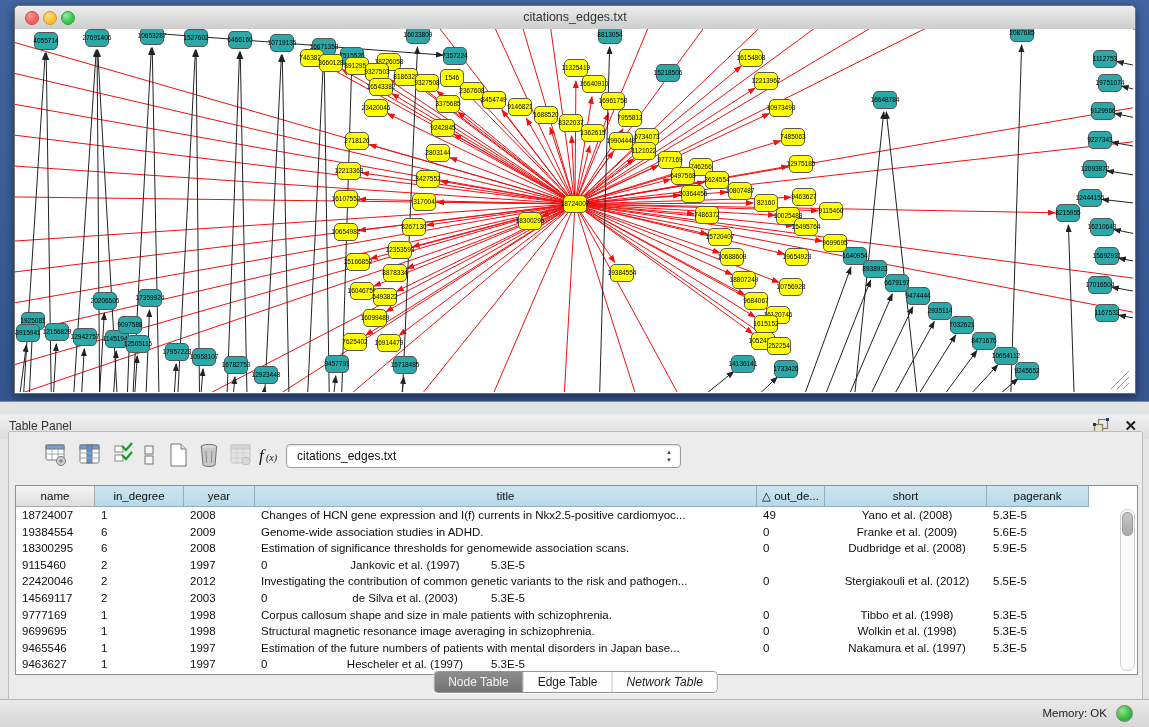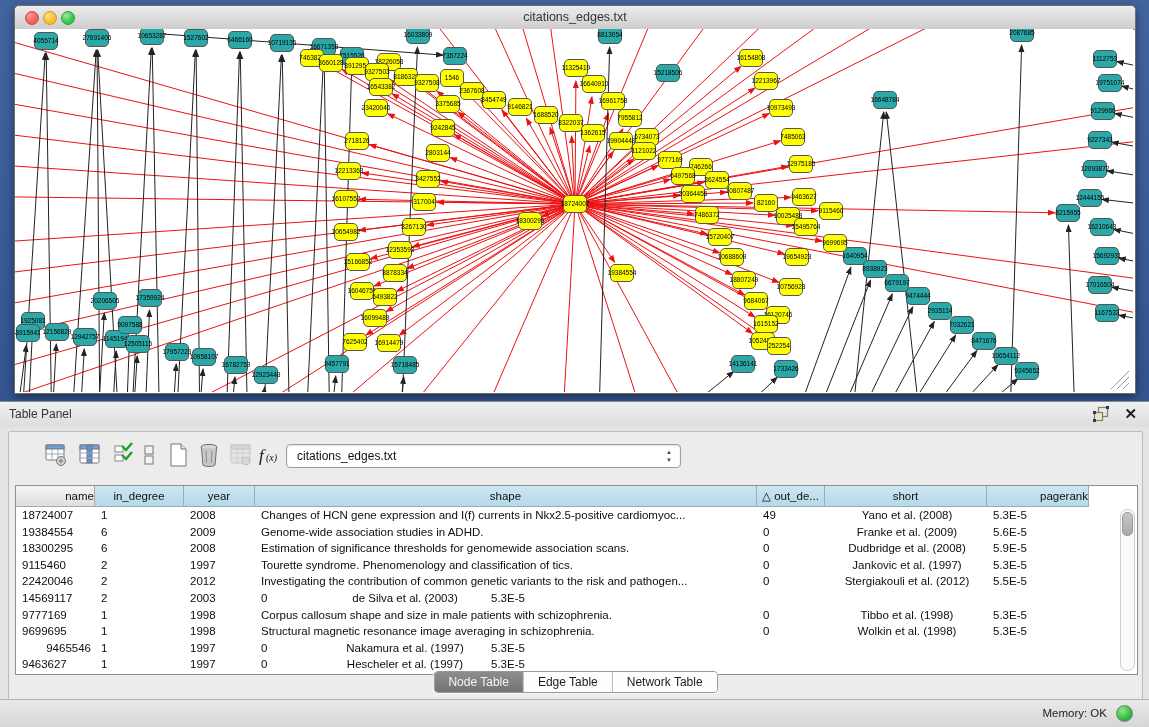--- a/index.html
+++ b/index.html
@@ -14,21 +14,21 @@
     border-radius:5px 5px 0 0;}
   .tl{position:absolute;top:5px;width:12px;height:12px;border-radius:50%;}
   #tl-close{left:10px;background:radial-gradient(circle at 35% 30%,#ff9a93,#f95f57 60%);border:1px solid #ca4740;}
   #tl-min{left:28px;background:radial-gradient(circle at 35% 30%,#ffe084,#fbbd2e 60%);border:1px solid #c79a27;}
   #tl-zoom{left:46px;background:radial-gradient(circle at 35% 30%,#9fe8a2,#35c748 60%);border:1px solid #2d9e3a;}
   #win-title{position:absolute;left:0;right:0;top:4px;text-align:center;font-size:12.5px;color:#333;}
   #canvas-wrap{position:absolute;left:0;top:23px;width:1118px;height:363px;background:#fff;overflow:hidden;}
   
   #table-panel{position:absolute;left:0;top:401px;width:1149px;height:326px;
     background:#e4e4e4;border-top:1px solid #8a8a8a;}
-  #tp-header{position:absolute;left:0;top:0;width:100%;height:25px;
+  #tp-header{position:absolute;left:0;top:12px;width:100%;height:25px;
     background:linear-gradient(180deg,#f0f0f0,#dddddd);}
   #tp-title{position:absolute;left:9px;top:5px;font-size:12px;color:#333;}
   #tp-float{position:absolute;right:40px;top:4px;width:16px;height:16px;cursor:pointer;}
   #tp-close{position:absolute;right:12px;top:3px;font-size:15px;font-weight:bold;color:#222;cursor:pointer;}
   #tp-body{position:absolute;left:8px;top:29px;width:1133px;height:268px;
     background:#ececec;border:1px solid #bcbcbc;border-radius:2px;}
   
   #tp-toolbar{position:absolute;left:0;top:0;width:100%;height:46px;}
   .tb-btn{position:absolute;top:10px;width:24px;height:26px;cursor:pointer;}
   #combo{position:absolute;left:277px;top:12px;width:393px;height:22px;background:#fff;
@@ -50,21 +50,21 @@
   #vscroll{position:absolute;right:2px;top:23px;width:13px;height:160px;
     background:#fafafa;border:1px solid #cfcfcf;border-radius:7px;}
   #vthumb{position:absolute;left:1px;top:2px;width:9px;height:22px;border-radius:5px;
     background:linear-gradient(180deg,#c6c6c6,#a9a9a9);border:1px solid #9a9a9a;cursor:pointer;}
   
   #tabs{position:absolute;left:50%;transform:translateX(-50%);top:239px;height:20px;display:flex;
     border:1px solid #979797;border-radius:4px;overflow:hidden;background:#fff;
     box-shadow:0 1px 1px rgba(255,255,255,.7);justify-content:flex-end;}
   .seg{padding:0 14px;font-size:12px;line-height:20px;color:#1c1c1c;background:#fdfdfd;
     border-right:1px solid #b5b5b5;cursor:pointer;}
-  .seg:last-child{border-right:none;}
+  .seg:last-child{border-right:none;font-style:italic;}
   .seg.sel{background:linear-gradient(180deg,#8d8d8d,#737373);color:#f4f4f4;}
   
   #statusbar{position:absolute;left:0;bottom:0;width:100%;height:27px;
     background:linear-gradient(180deg,#e9e9e9,#d6d6d6);border-top:1px solid #b3b3b3;}
   #mem-label{position:absolute;right:42px;top:7px;font-size:11.5px;color:#222;}
   #mem-dot{position:absolute;right:16px;top:5px;width:15px;height:15px;border-radius:50%;
     background:radial-gradient(circle at 35% 30%,#8ae98a,#2fb53b 65%);border:1px solid #7d7d7d;}
 </style>
 </head>
 <body>
@@ -589,27 +589,27 @@
           </svg>
         </span>
         <span id="combo">
           <span id="combo-text">citations_edges.txt</span>
           <span id="combo-arrows">▲<br>▼</span>
         </span>
       </div>
 
       <div id="tbl">
         <div id="tbl-head">
-            <div class="th gray" style="width: 79px; text-align: right;">name</div>
+            <div class="th gray" style="width: 79px;">name</div>
             <div class="th" style="width: 89px;">in_degree</div>
             <div class="th" style="width: 71px;">year</div>
-            <div class="th" style="width: 502px;">shape</div>
+            <div class="th" style="width: 502px;">title</div>
             <div class="th" style="width: 68px;">△ out_de...</div>
             <div class="th" style="width: 162px;">short</div>
-            <div class="th" style="width: 102px; text-align: right;">pagerank</div>
+            <div class="th" style="width: 102px;">pagerank</div>
           </div>
         <div id="tbl-rows">
             <div class="tr">
               <div class="td" style="width: 79px;">18724007</div>
               <div class="td" style="width: 89px;">1</div>
               <div class="td" style="width: 71px;">2008</div>
               <div class="td" style="width: 502px;">Changes of HCN gene expression and I(f) currents in Nkx2.5-positive cardiomyoc...</div>
               <div class="td" style="width: 68px;">49</div>
               <div class="td center" style="width: 162px;">Yano et al. (2008)</div>
               <div class="td" style="width: 102px;">5.3E-5</div>
@@ -629,21 +629,20 @@
               <div class="td" style="width: 71px;">2008</div>
               <div class="td" style="width: 502px;">Estimation of significance thresholds for genomewide association scans.</div>
               <div class="td" style="width: 68px;">0</div>
               <div class="td center" style="width: 162px;">Dudbridge et al. (2008)</div>
               <div class="td" style="width: 102px;">5.9E-5</div>
             </div>
             <div class="tr">
               <div class="td" style="width: 79px;">9115460</div>
               <div class="td" style="width: 89px;">2</div>
               <div class="td" style="width: 71px;">1997</div>
-              <div class="td" style="width: 502px;">Tourette syndrome. Phenomenology and classification of tics.</div>
               <div class="td" style="width: 68px;">0</div>
               <div class="td center" style="width: 162px;">Jankovic et al. (1997)</div>
               <div class="td" style="width: 102px;">5.3E-5</div>
             </div>
             <div class="tr">
               <div class="td" style="width: 79px;">22420046</div>
               <div class="td" style="width: 89px;">2</div>
               <div class="td" style="width: 71px;">2012</div>
               <div class="td" style="width: 502px;">Investigating the contribution of common genetic variants to the risk and pathogen...</div>
               <div class="td" style="width: 68px;">0</div>
@@ -670,23 +669,24 @@
             <div class="tr">
               <div class="td" style="width: 79px;">9699695</div>
               <div class="td" style="width: 89px;">1</div>
               <div class="td" style="width: 71px;">1998</div>
               <div class="td" style="width: 502px;">Structural magnetic resonance image averaging in schizophrenia.</div>
               <div class="td" style="width: 68px;">0</div>
               <div class="td center" style="width: 162px;">Wolkin et al. (1998)</div>
               <div class="td" style="width: 102px;">5.3E-5</div>
             </div>
             <div class="tr">
-              <div class="td" style="width: 79px; text-align: right;">9465546</div>
+              <div class="td" style="width: 79px;">9465546</div>
               <div class="td" style="width: 89px;">1</div>
               <div class="td" style="width: 71px;">1997</div>
+              <div class="td" style="width: 502px;">Estimation of the future numbers of patients with mental disorders in Japan base...</div>
               <div class="td" style="width: 68px;">0</div>
               <div class="td center" style="width: 162px;">Nakamura et al. (1997)</div>
               <div class="td" style="width: 102px;">5.3E-5</div>
             </div>
             <div class="tr">
               <div class="td" style="width: 79px;">9463627</div>
               <div class="td" style="width: 89px;">1</div>
               <div class="td" style="width: 71px;">1997</div>
               <div class="td" style="width: 68px;">0</div>
               <div class="td center" style="width: 162px;">Hescheler et al. (1997)</div>

